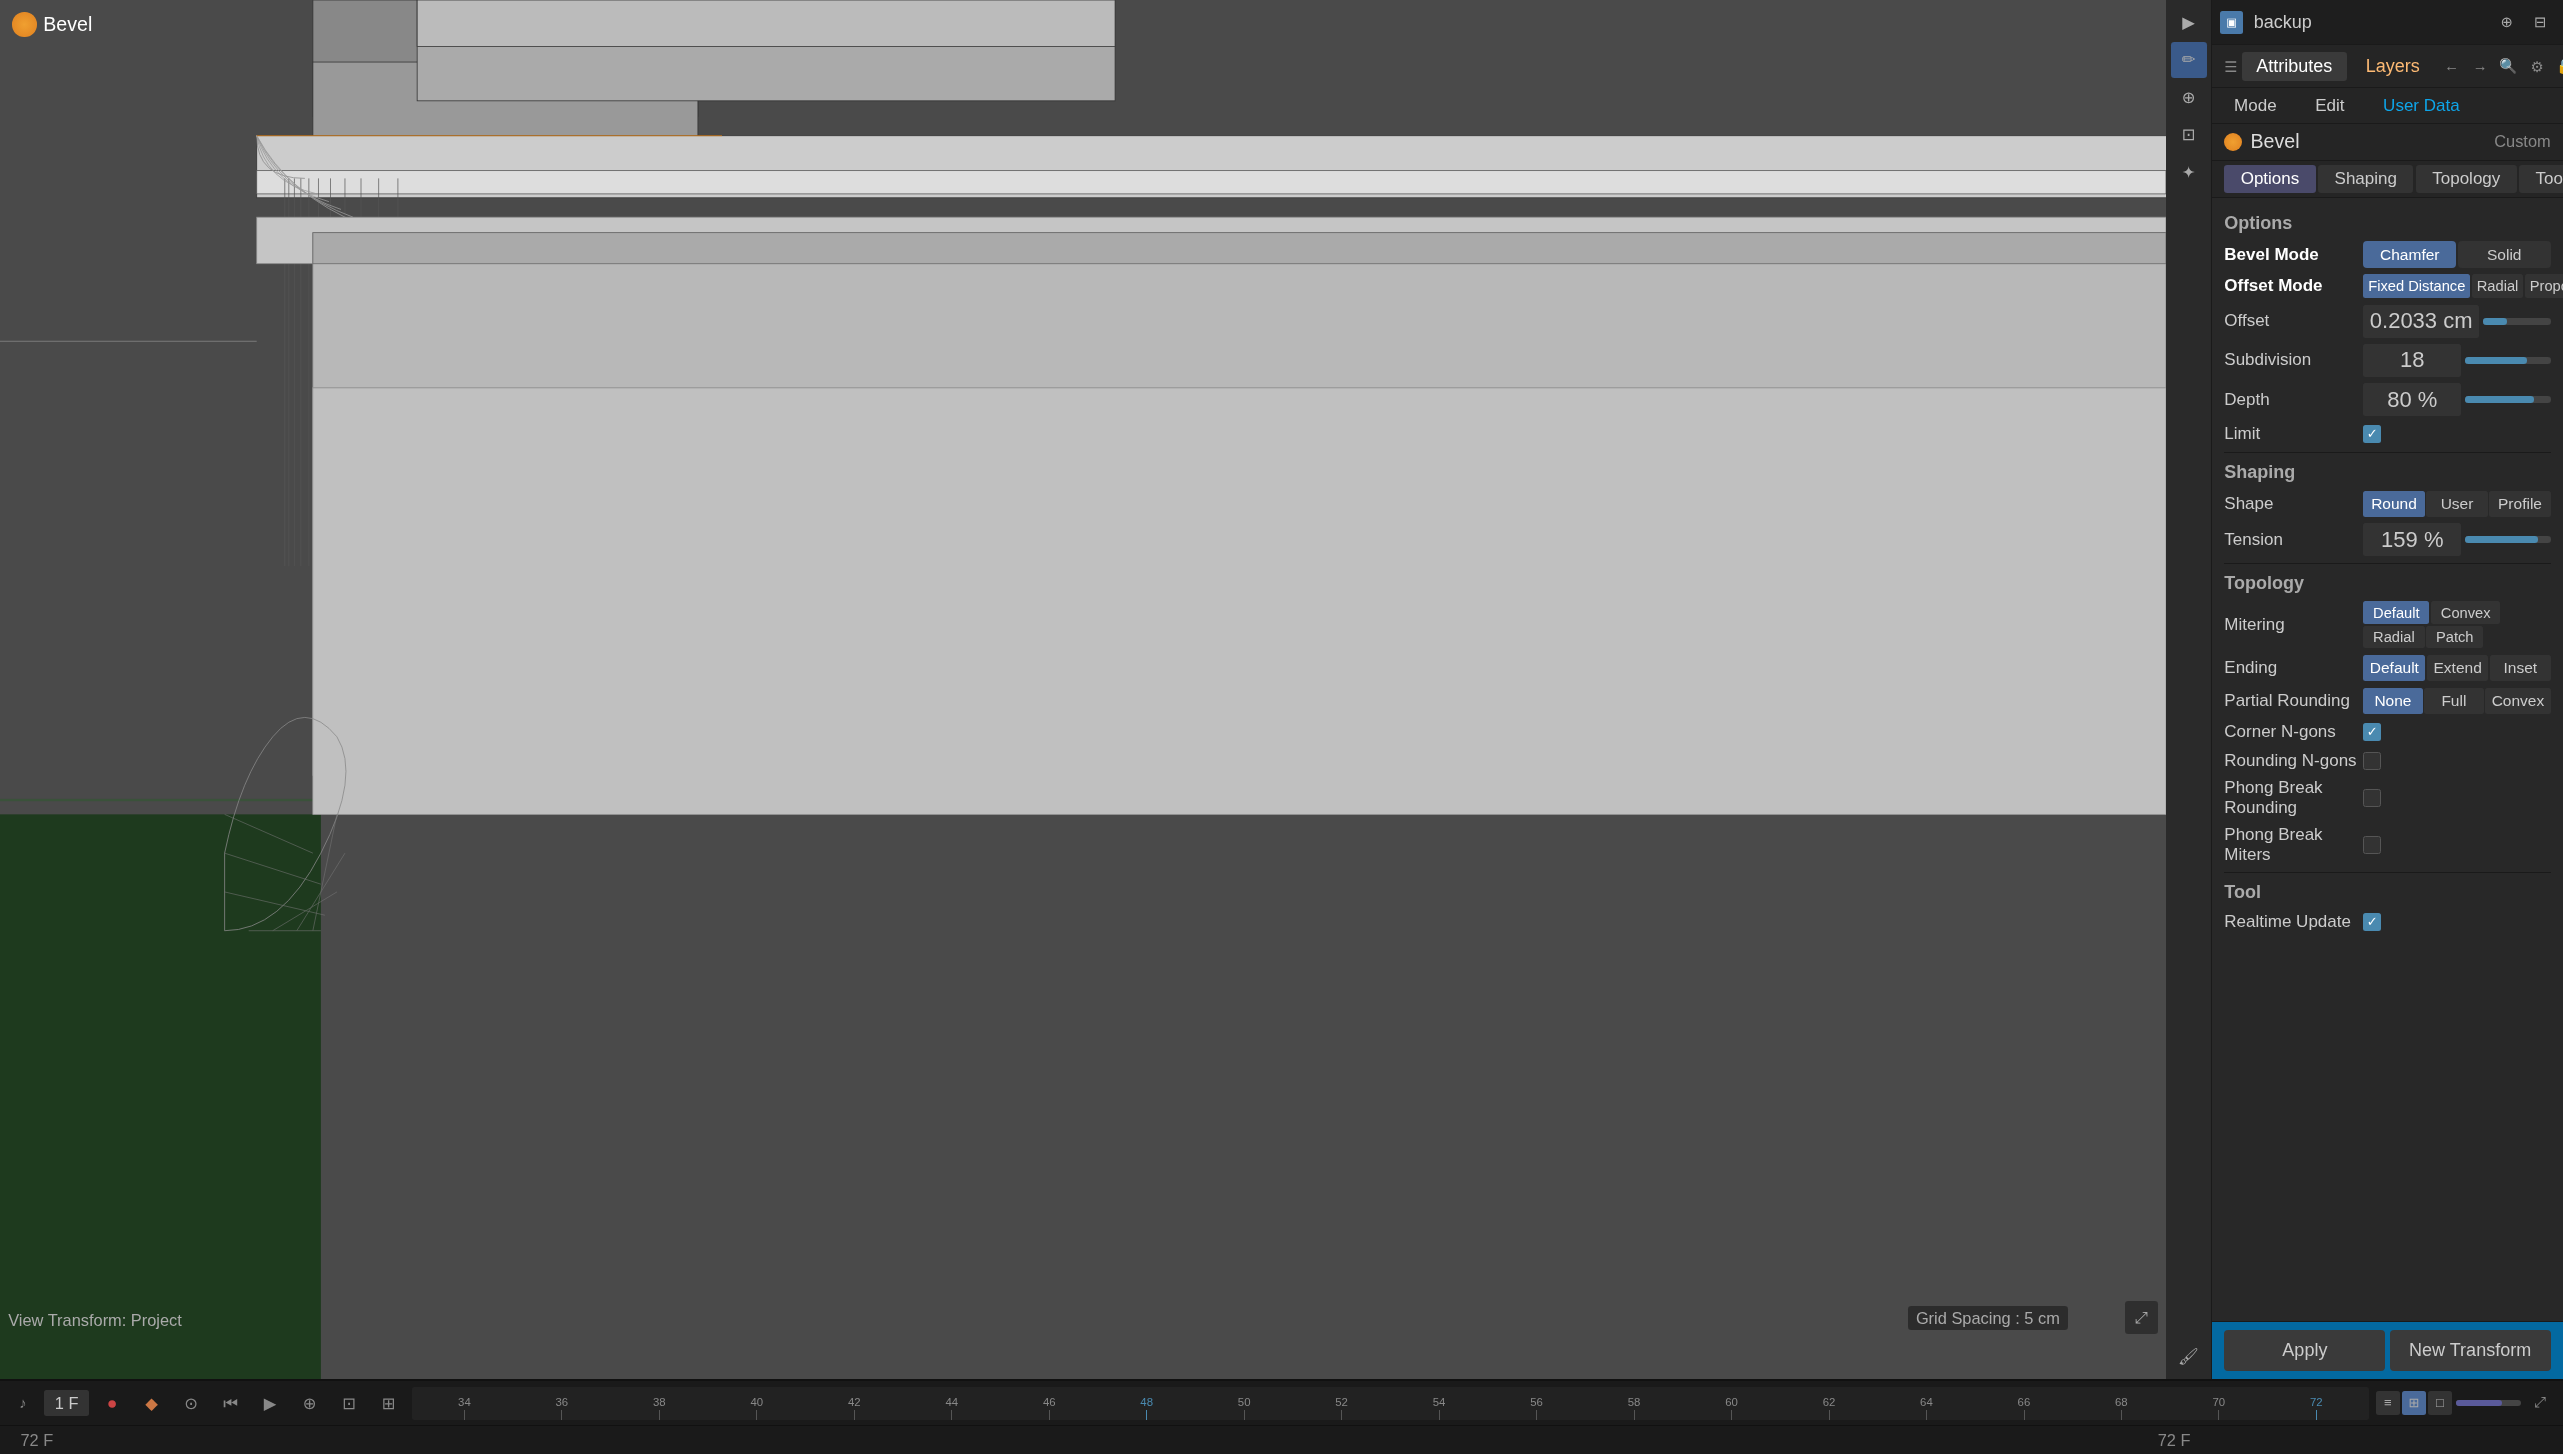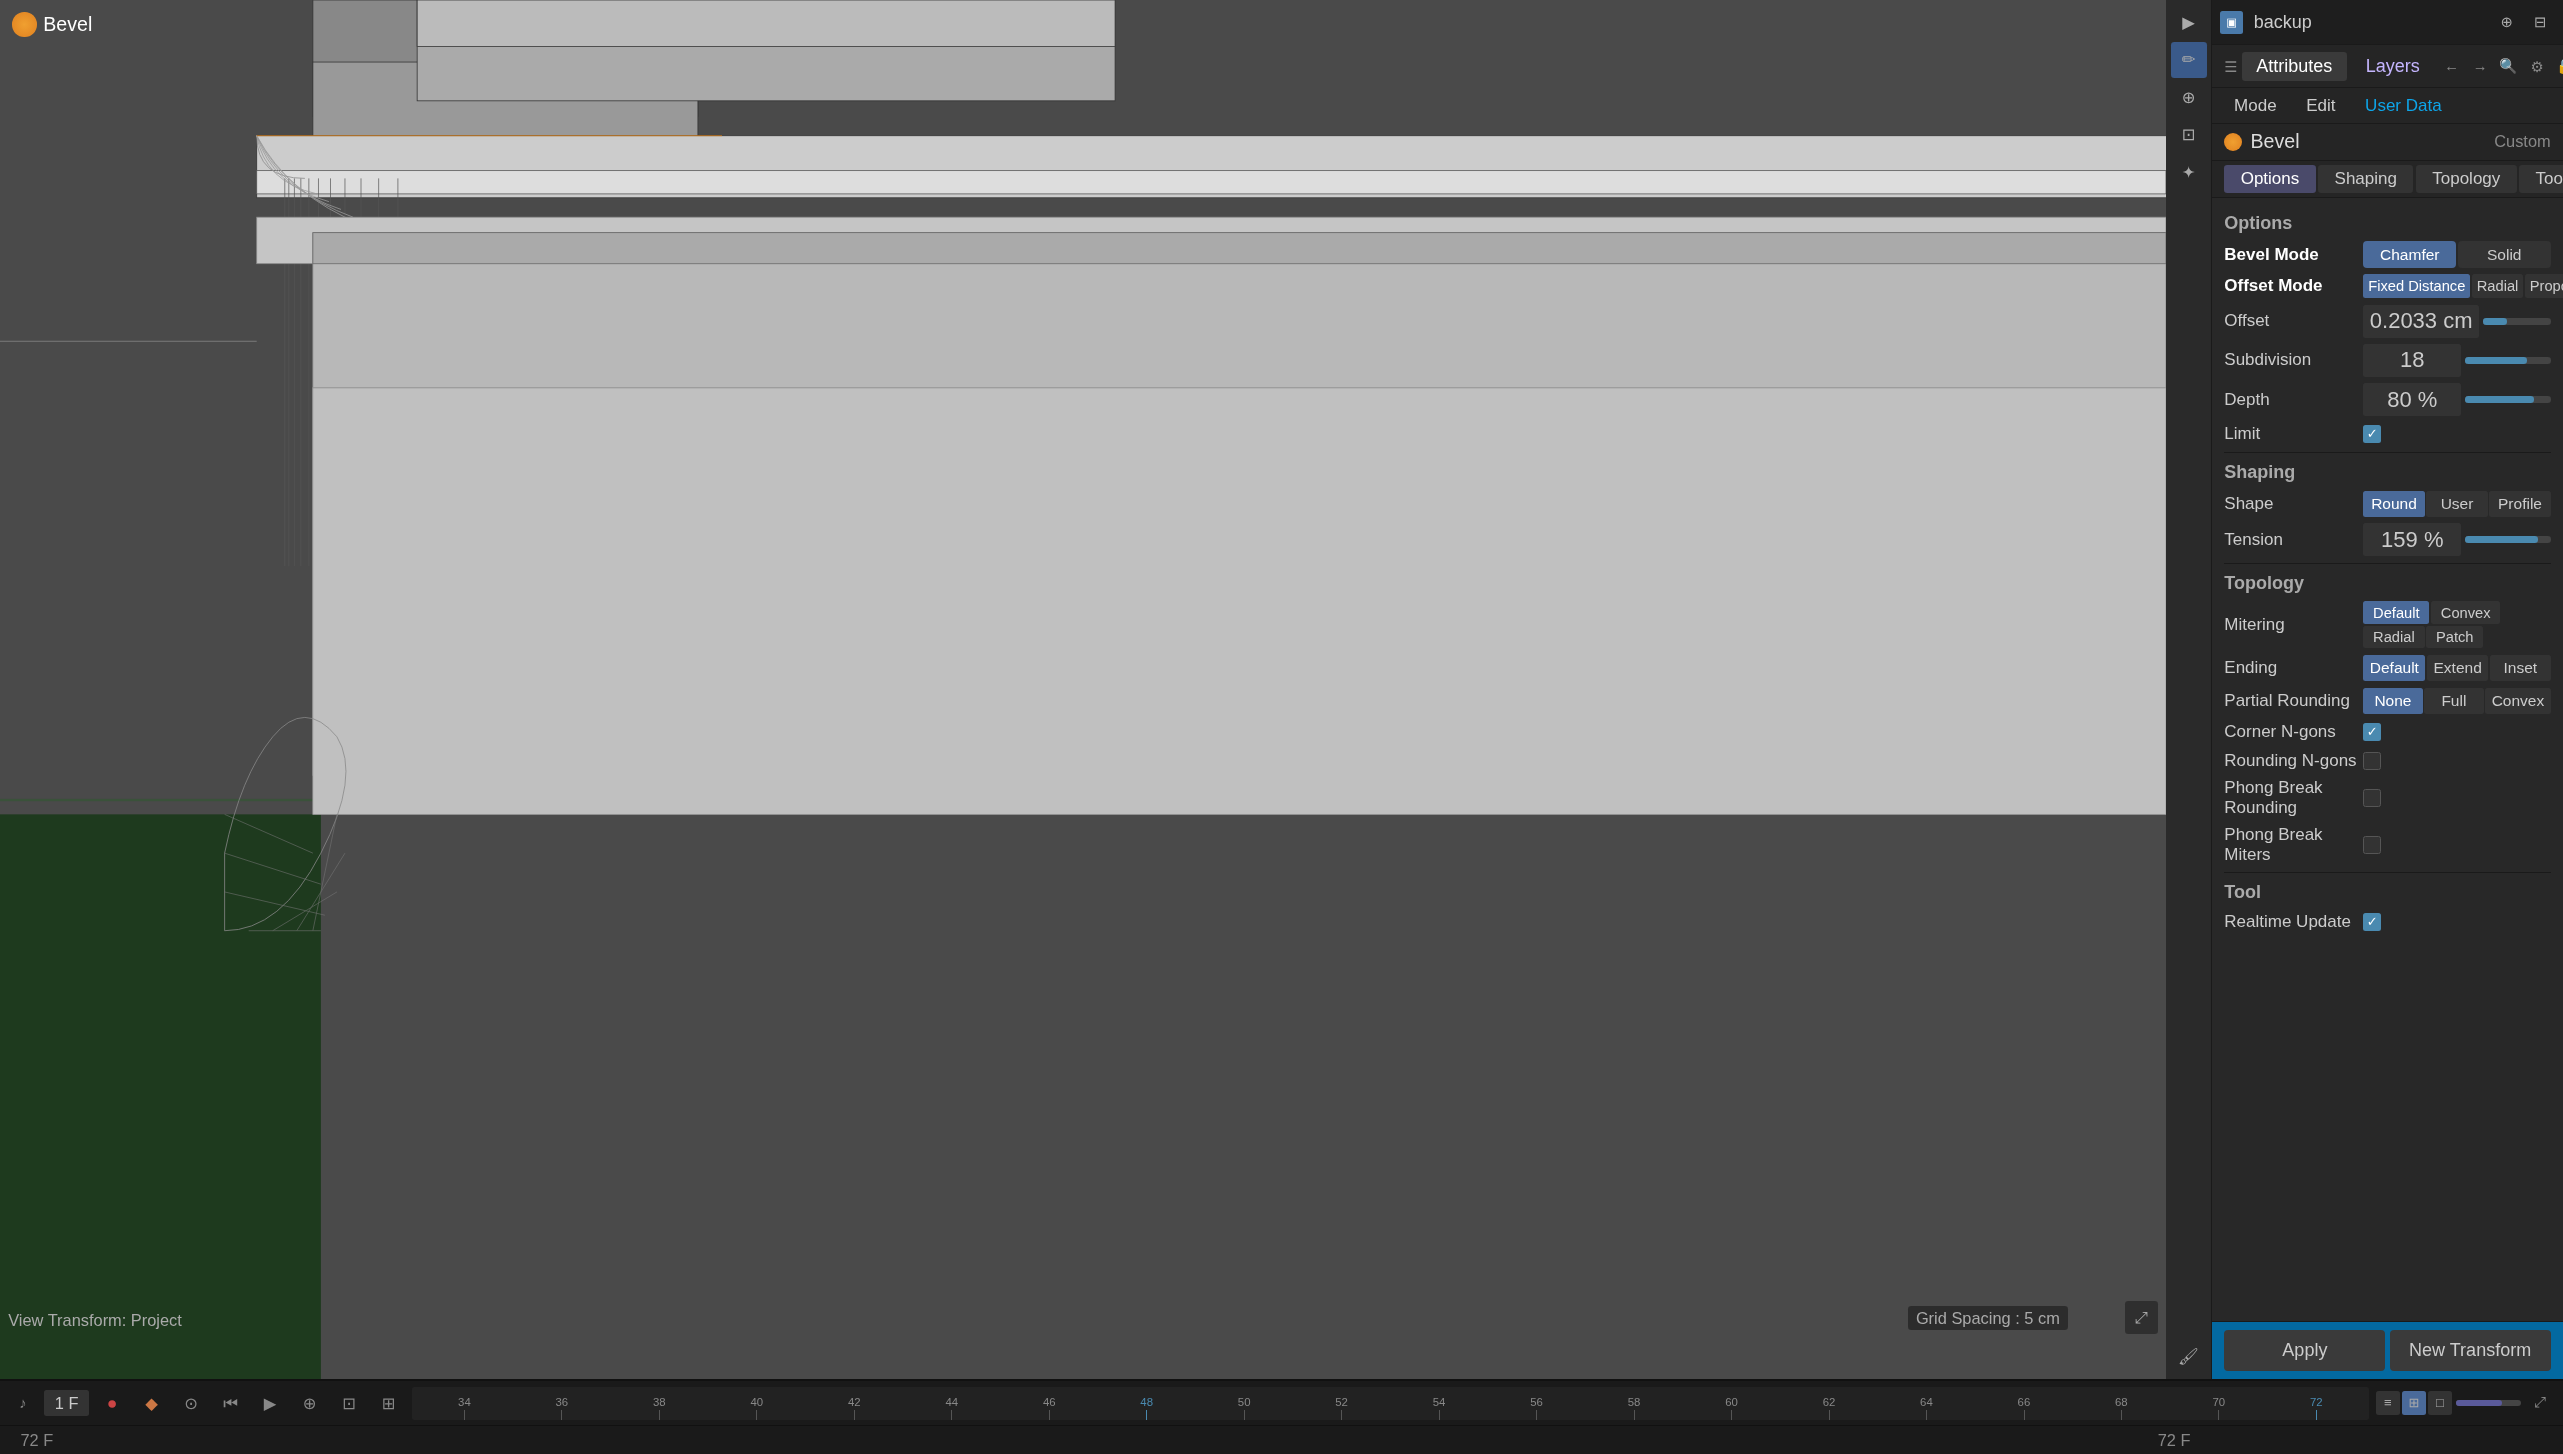--- a/index.html
+++ b/index.html
@@ -144,21 +144,21 @@
       background: #252525;
       border-bottom: 0.8px solid #1a1a1a;
       gap: 4.1px;
     }
 
     .prop-header-btn {
       padding: 4.1px 14.7px;
       border-radius: 3.3px;
       cursor: pointer;
       font-size: 18px;
-      color: #c4b5fd;
+      color: #fdba74;
     }
 
     .prop-header-btn.active {
       background: #3a3a3a;
       color: #ffffff;
     }
 
     
     .nav-arrows {
       display: flex;
@@ -715,21 +715,21 @@
       <div class="nav-arrows">
         <div class="nav-btn">←</div>
         <div class="nav-btn">→</div>
         <div class="nav-btn">🔍</div>
         <div class="nav-btn">⚙</div>
         <div class="nav-btn">🔒</div>
 
       </div>
     </div>
 
-    <div style="display:flex;align-items:center;padding:4.1px 12.3px;background:#252525;border-bottom:0.8px solid #1a1a1a;gap:10px;">
+    <div style="display:flex;align-items:center;padding:4.1px 12.3px;background:#252525;border-bottom:0.8px solid #1a1a1a;gap:19px;">
       <span style="font-size:17px;color:#cccccc;padding:3.3px 9.8px;border-radius:2.5px;cursor:pointer;">Mode</span>
       <span style="font-size:17px;color:#cccccc;padding:3.3px 9.8px;border-radius:2.5px;cursor:pointer;">Edit</span>
       <span style="font-size:17px;color:#0ea5e9;padding:3.3px 9.8px;border-radius:2.5px;cursor:pointer;">User Data</span>
     </div>
 
     <div class="bevel-header">
       <div class="bevel-dot"></div>
       <span style="font-size:19.6px;color:#dddddd;">Bevel</span>
       <div class="custom-btn" style="margin-left:auto;">Custom</div>
     </div>

